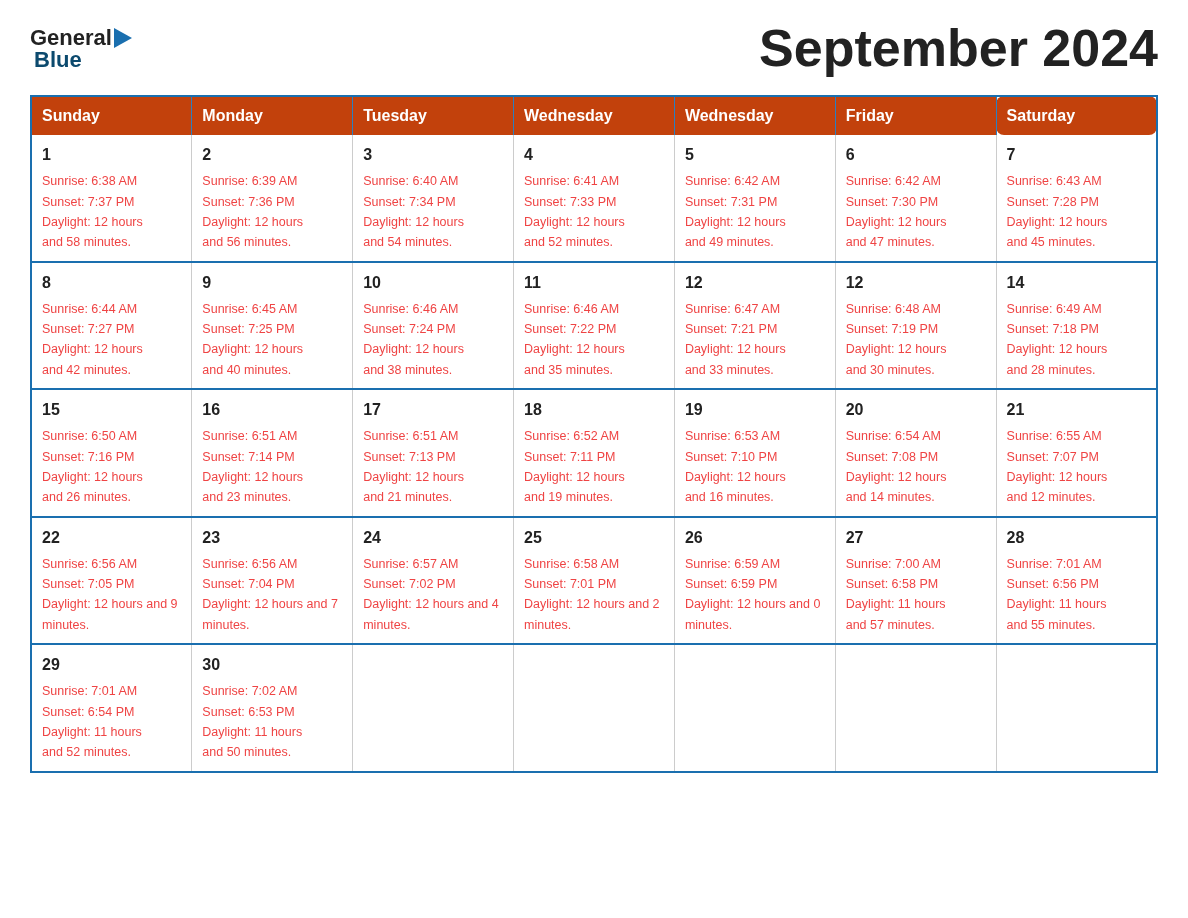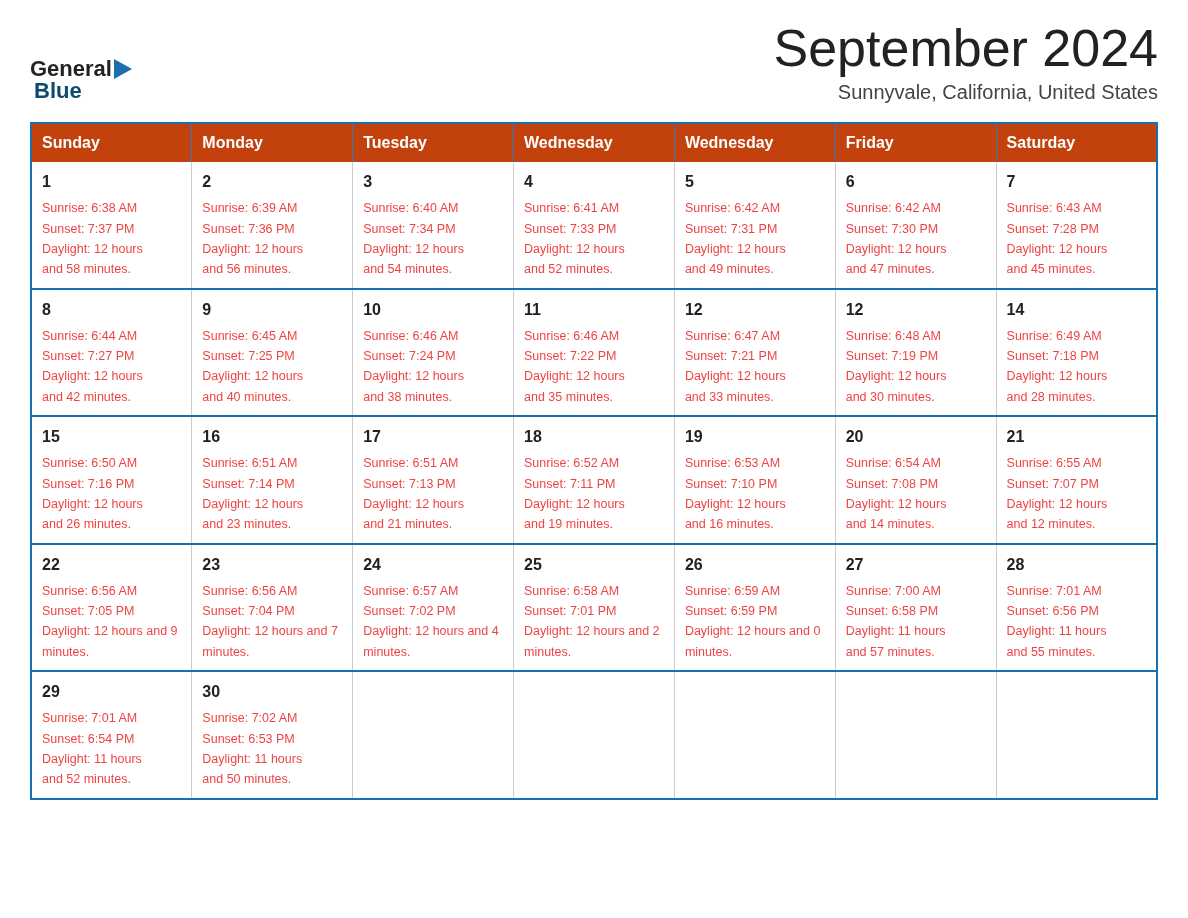--- a/index.html
+++ b/index.html
@@ -7,39 +7,39 @@
       font-family: Arial, sans-serif;
       background: #fff;
       color: #222;
       width: 1188px;
       min-height: 918px;
       padding: 20px 30px;
     }
     .header-area {
       display: flex;
       justify-content: space-between;
-      align-items: flex-end;
+      align-items: center;
       margin-bottom: 18px;
     }
     .logo-text-general {
       font-size: 22px;
       font-weight: bold;
       color: #222;
     }
     .logo-text-blue {
       font-size: 22px;
       font-weight: bold;
       color: #0c4a6e;
     }
     .title-area {
       text-align: right;
     }
     .calendar-title {
       font-size: 52px;
-      font-weight: normal;
+      font-weight: bold;
       color: #222;
       line-height: 1.1;
     }
     .calendar-subtitle {
       font-size: 20px;
       color: #444;
       margin-top: 4px;
     }
     .calendar-table {
       width: 100%;
@@ -50,20 +50,21 @@
       background-color: #c2410c;
       color: #fff;
       font-size: 16px;
       font-weight: bold;
       padding: 10px 10px;
       text-align: left;
       border-right: 1px solid #2a7fc0;
     }
     .calendar-table th:last-child {
       border-right: none;
+      border-radius: 8px;
     }
     .calendar-table td {
       vertical-align: top;
       padding: 8px 10px;
       border-right: 1px solid #ccc;
       border-bottom: 2px solid #1a6faf;
       font-size: 13px;
       line-height: 1.5;
       width: calc(100% / 7);
       min-height: 100px;
@@ -115,21 +116,20 @@
       <svg width="20" height="22" viewBox="0 0 20 22" style="margin-left:2px; margin-top:2px;">
         <polygon points="0,0 18,10 0,20" fill="#1a6faf"></polygon>
       </svg>
     </div>
     <div class="logo-line2">
       <span class="logo-text-blue" style="margin-left:4px;">Blue</span>
     </div>
   </div>
   <div class="title-area">
     <div class="calendar-title">September 2024</div>
-    <div class="calendar-subtitle">Sunnyvale, California, United States</div>
   </div>
 </div>
 
 <table class="calendar-table">
   <thead>
     <tr>
     <th>Sunday</th>
         <th>Monday</th>
         <th>Tuesday</th>
         <th>Wednesday</th>

